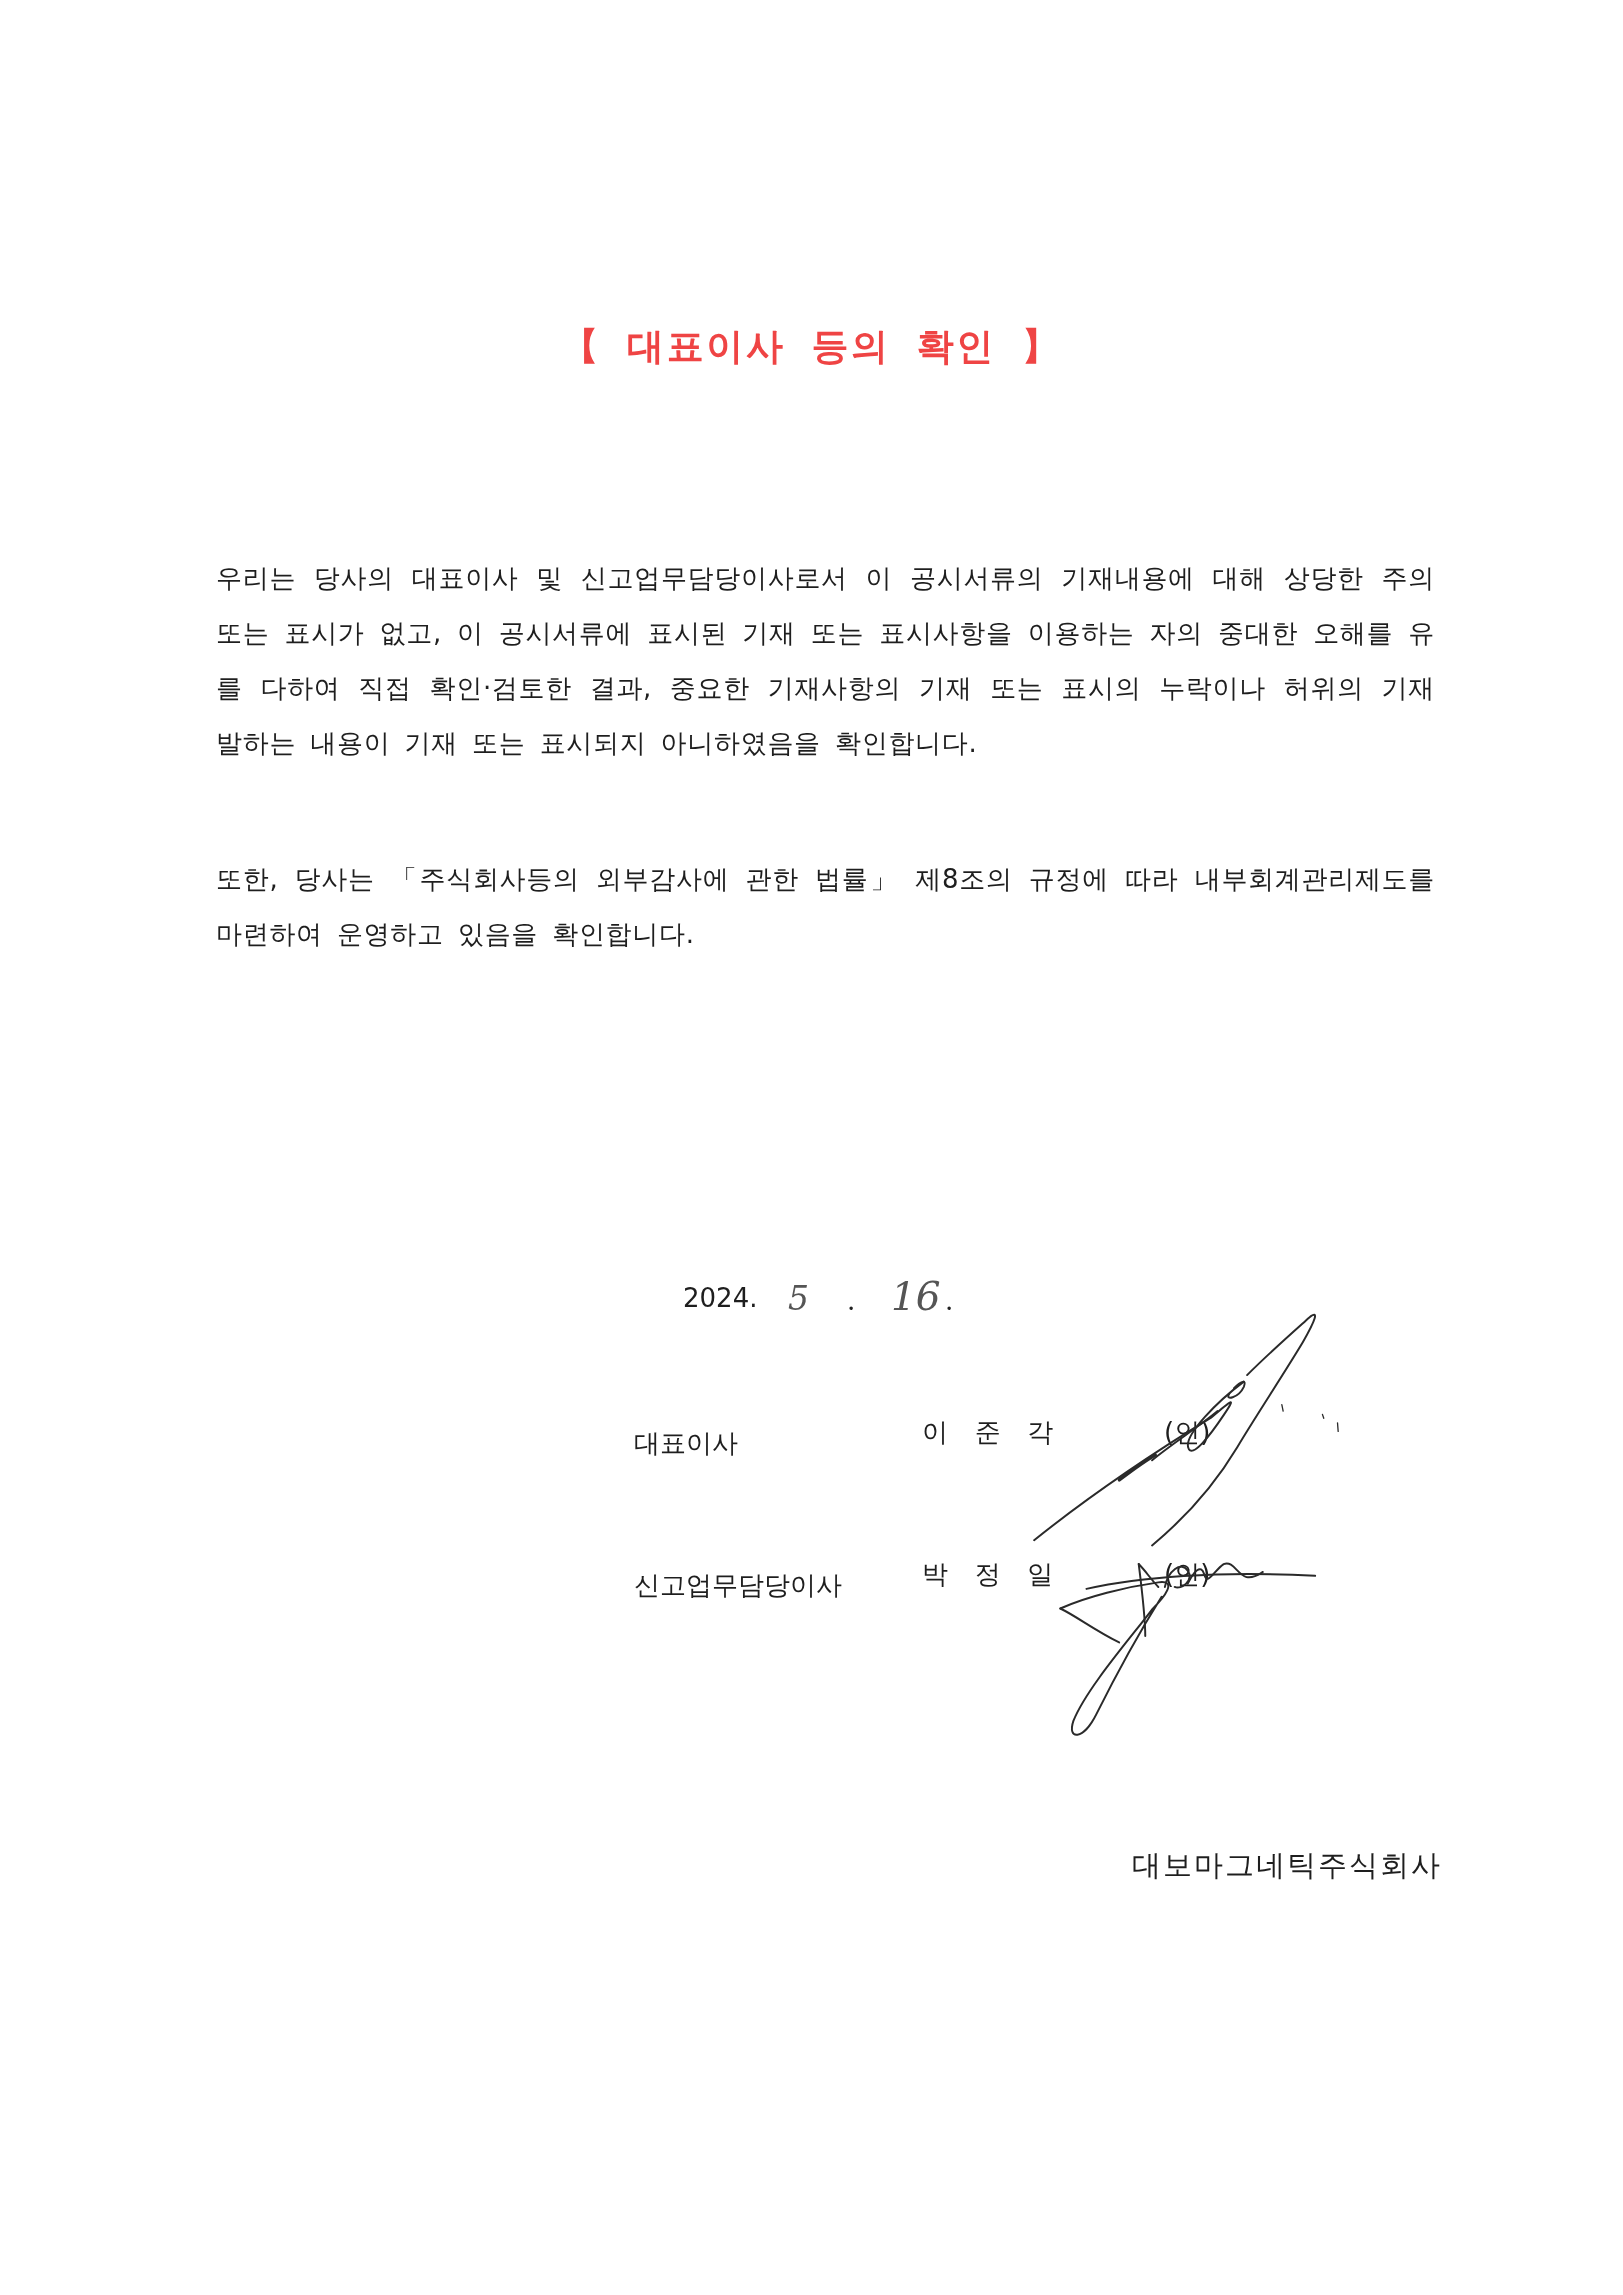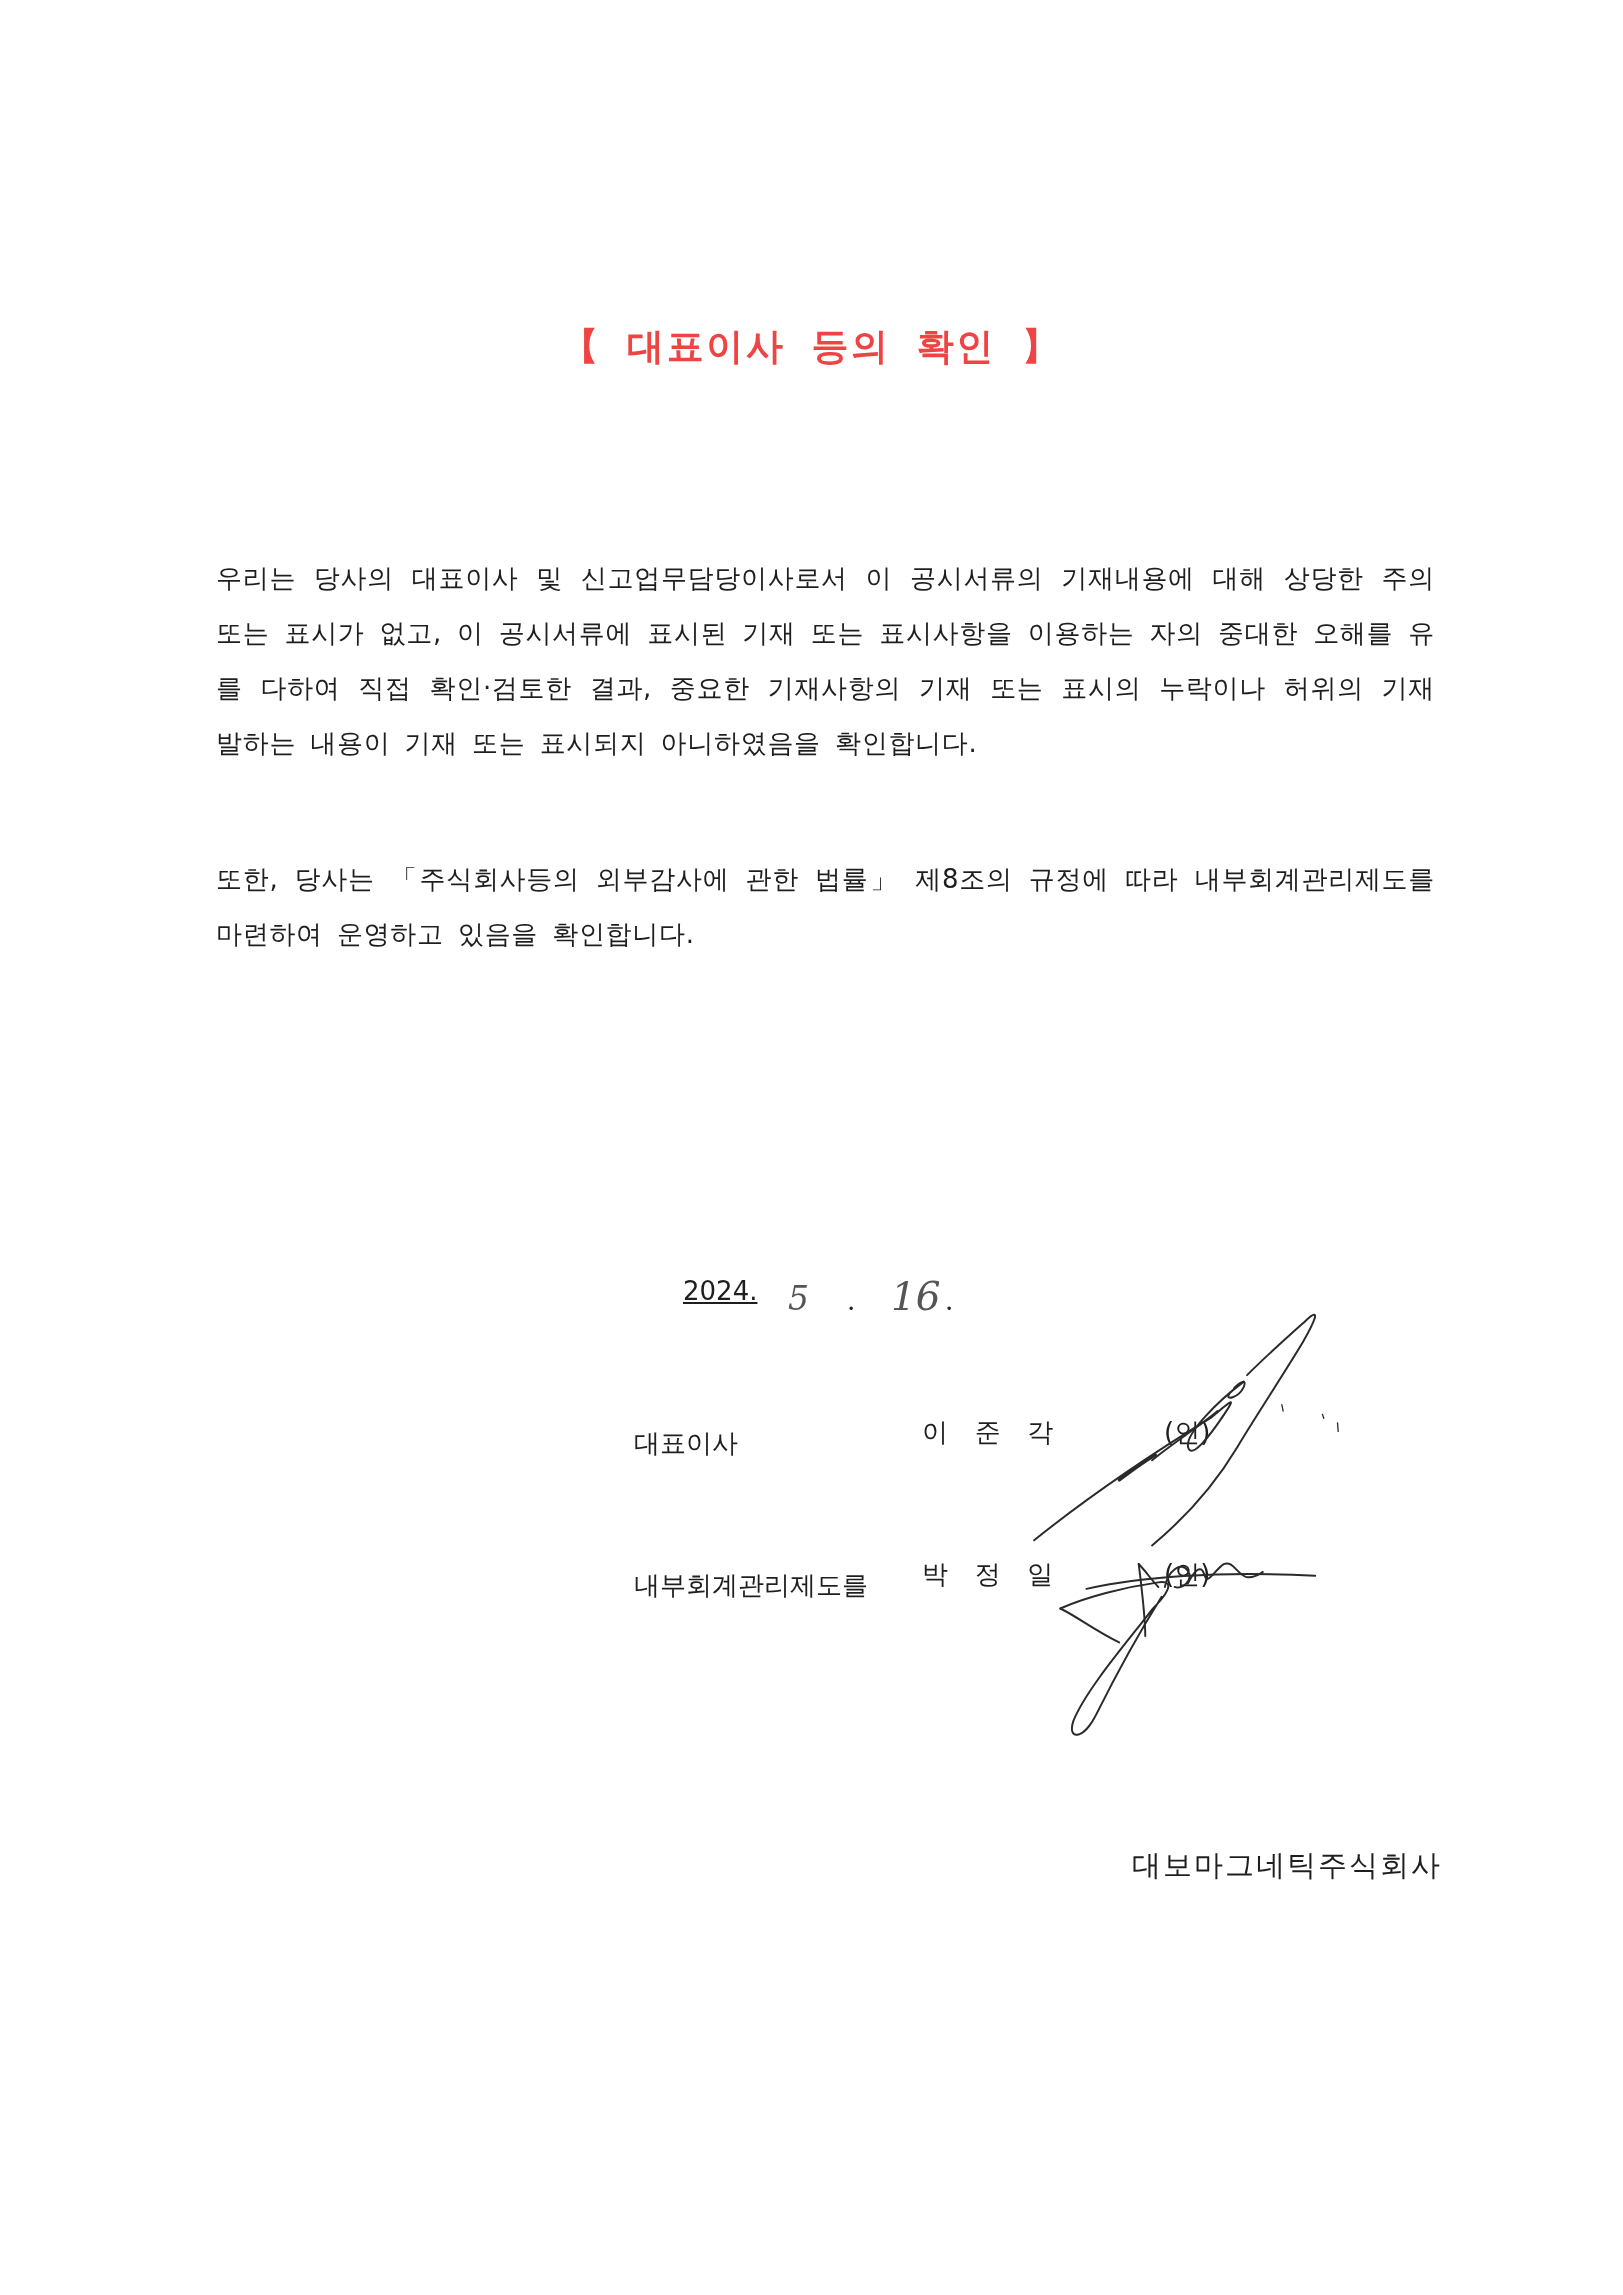--- a/index.html
+++ b/index.html
@@ -53,23 +53,22 @@
     .date-row {
       position: absolute;
       left: 683px;
       top: 1274px;
       height: 52px;
       font-size: 26px;
     }
     .date-year {
       position: absolute;
       left: 0;
-      top: 2px;
+      top: 9px;
       white-space: nowrap;
-      text-decoration: underline;
     }
     .date-hand {
       position: absolute;
       font-family: "DejaVu Serif", serif;
       font-style: italic;
       color: #555;
       white-space: nowrap;
     }
     .date-month { left: 105px; top: 5.2px; font-size: 33px; }
     .date-dot1 { left: 164px; top: 11.8px; font-size: 26px; color:#222; font-style: normal; }
@@ -143,21 +142,21 @@
     <path d="M345 110 C 380 75, 420 40, 440 22 C 455 10, 450 25, 430 60 C 400 110, 360 170, 330 220 C 300 270, 260 320, 200 370"></path>
     <path d="M325 130 C 335 120, 345 115, 340 128 C 332 145, 310 150, 318 138"></path>
     <path d="M200 240 C 230 215, 270 190, 300 165"></path>
     <path d="M150 270 C 170 255, 190 240, 205 232" stroke-width="5"></path>
     <path d="M398 155 L 400 165" stroke-width="2"></path>
     <path d="M460 170 L 462 176" stroke-width="2"></path>
     <path d="M483 183 L 484 196" stroke-width="2"></path>
   </svg>
 
   <div class="sig-row sig-row2">
-    <span class="role">내부회계관리제도를</span>
+    <span class="role">신고업무담당이사</span>
     <span class="name">박 정 일</span>
     <span class="seal">(인)</span>
   </div>
 
   <svg class="signature sig2" viewBox="0 0 440 300" fill="none" stroke="#2a2a2a" stroke-width="3" stroke-linecap="round" stroke-linejoin="round">
     <path d="M60 58 C 140 40, 260 30, 410 38"></path>
     <path d="M20 88 C 60 70, 120 55, 170 48 C 200 44, 180 70, 160 90 C 130 130, 60 210, 40 260 C 30 290, 55 290, 75 250 C 110 180, 150 110, 175 70"></path>
     <path d="M20 88 C 45 100, 70 120, 110 140"></path>
     <path d="M140 20 C 145 60, 150 100, 150 130"></path>
     <path d="M140 20 C 150 30, 160 45, 170 55"></path>

